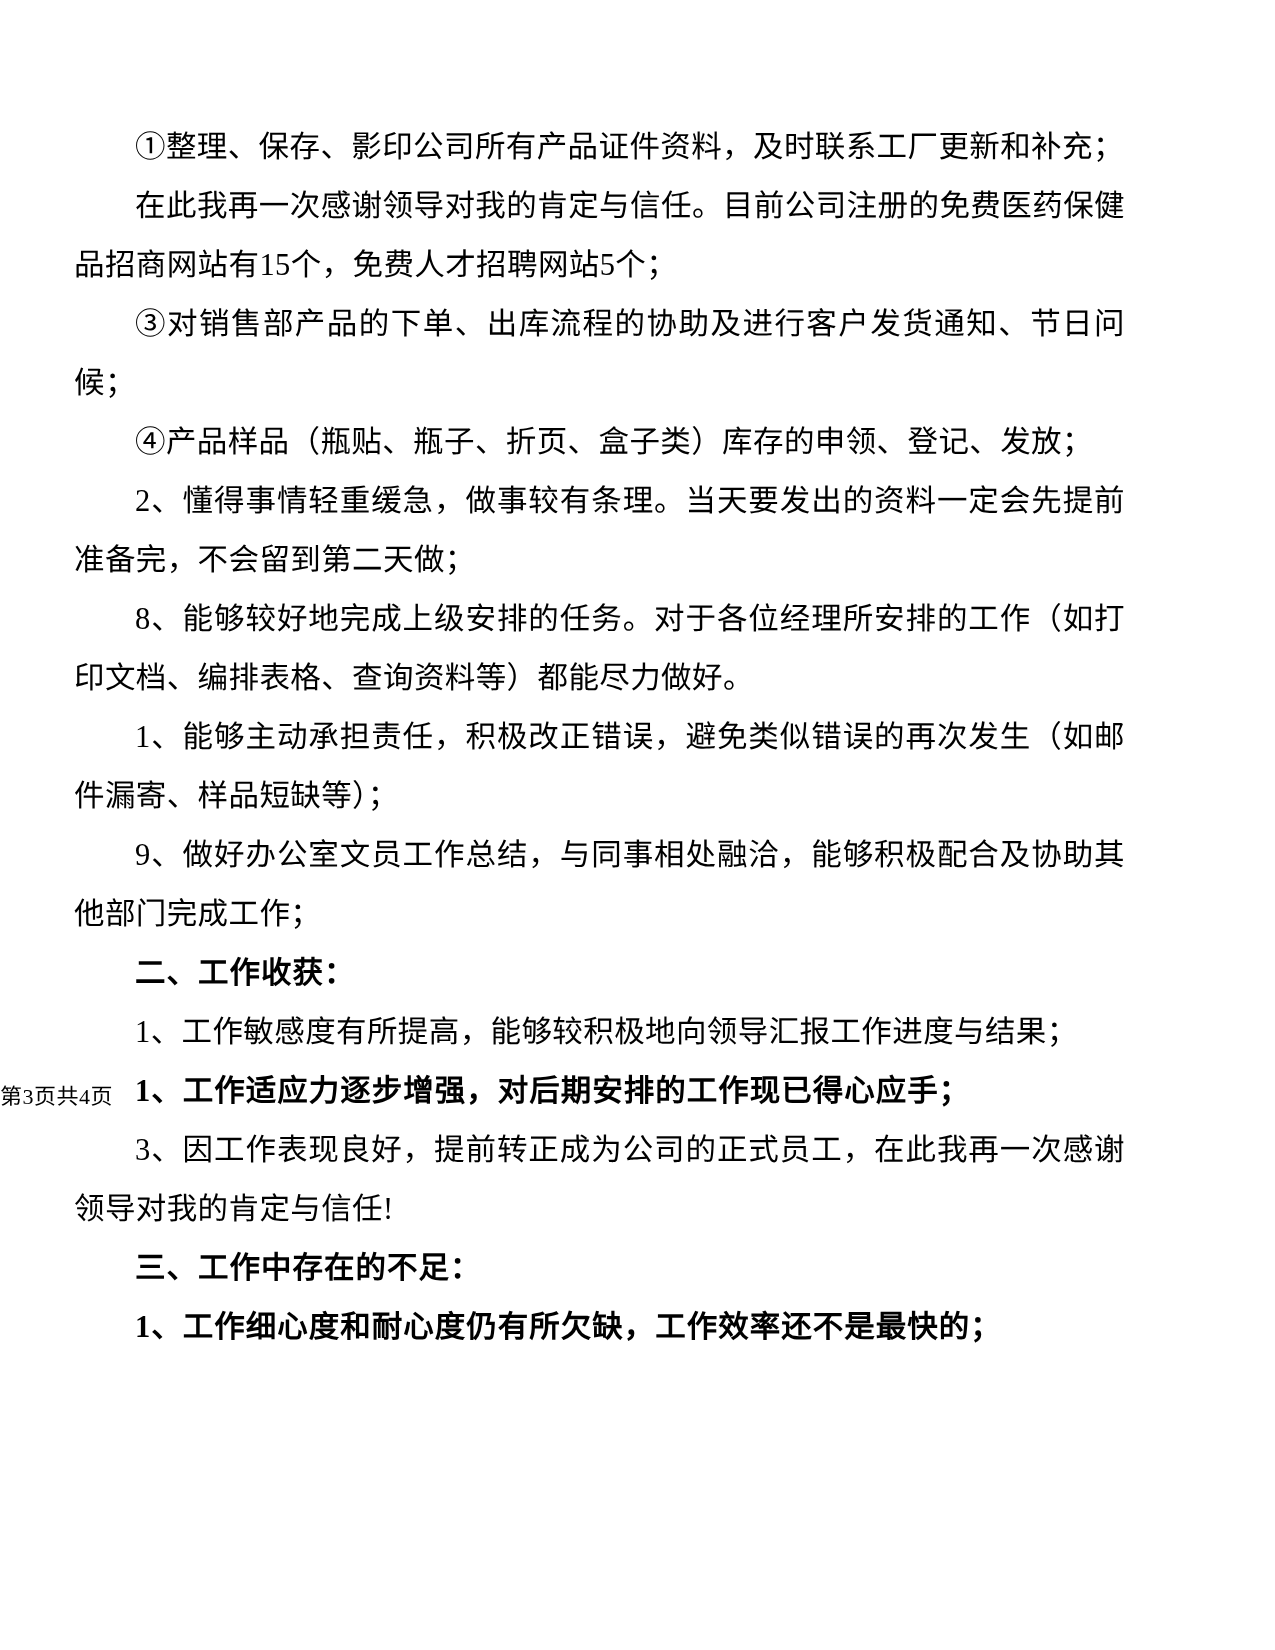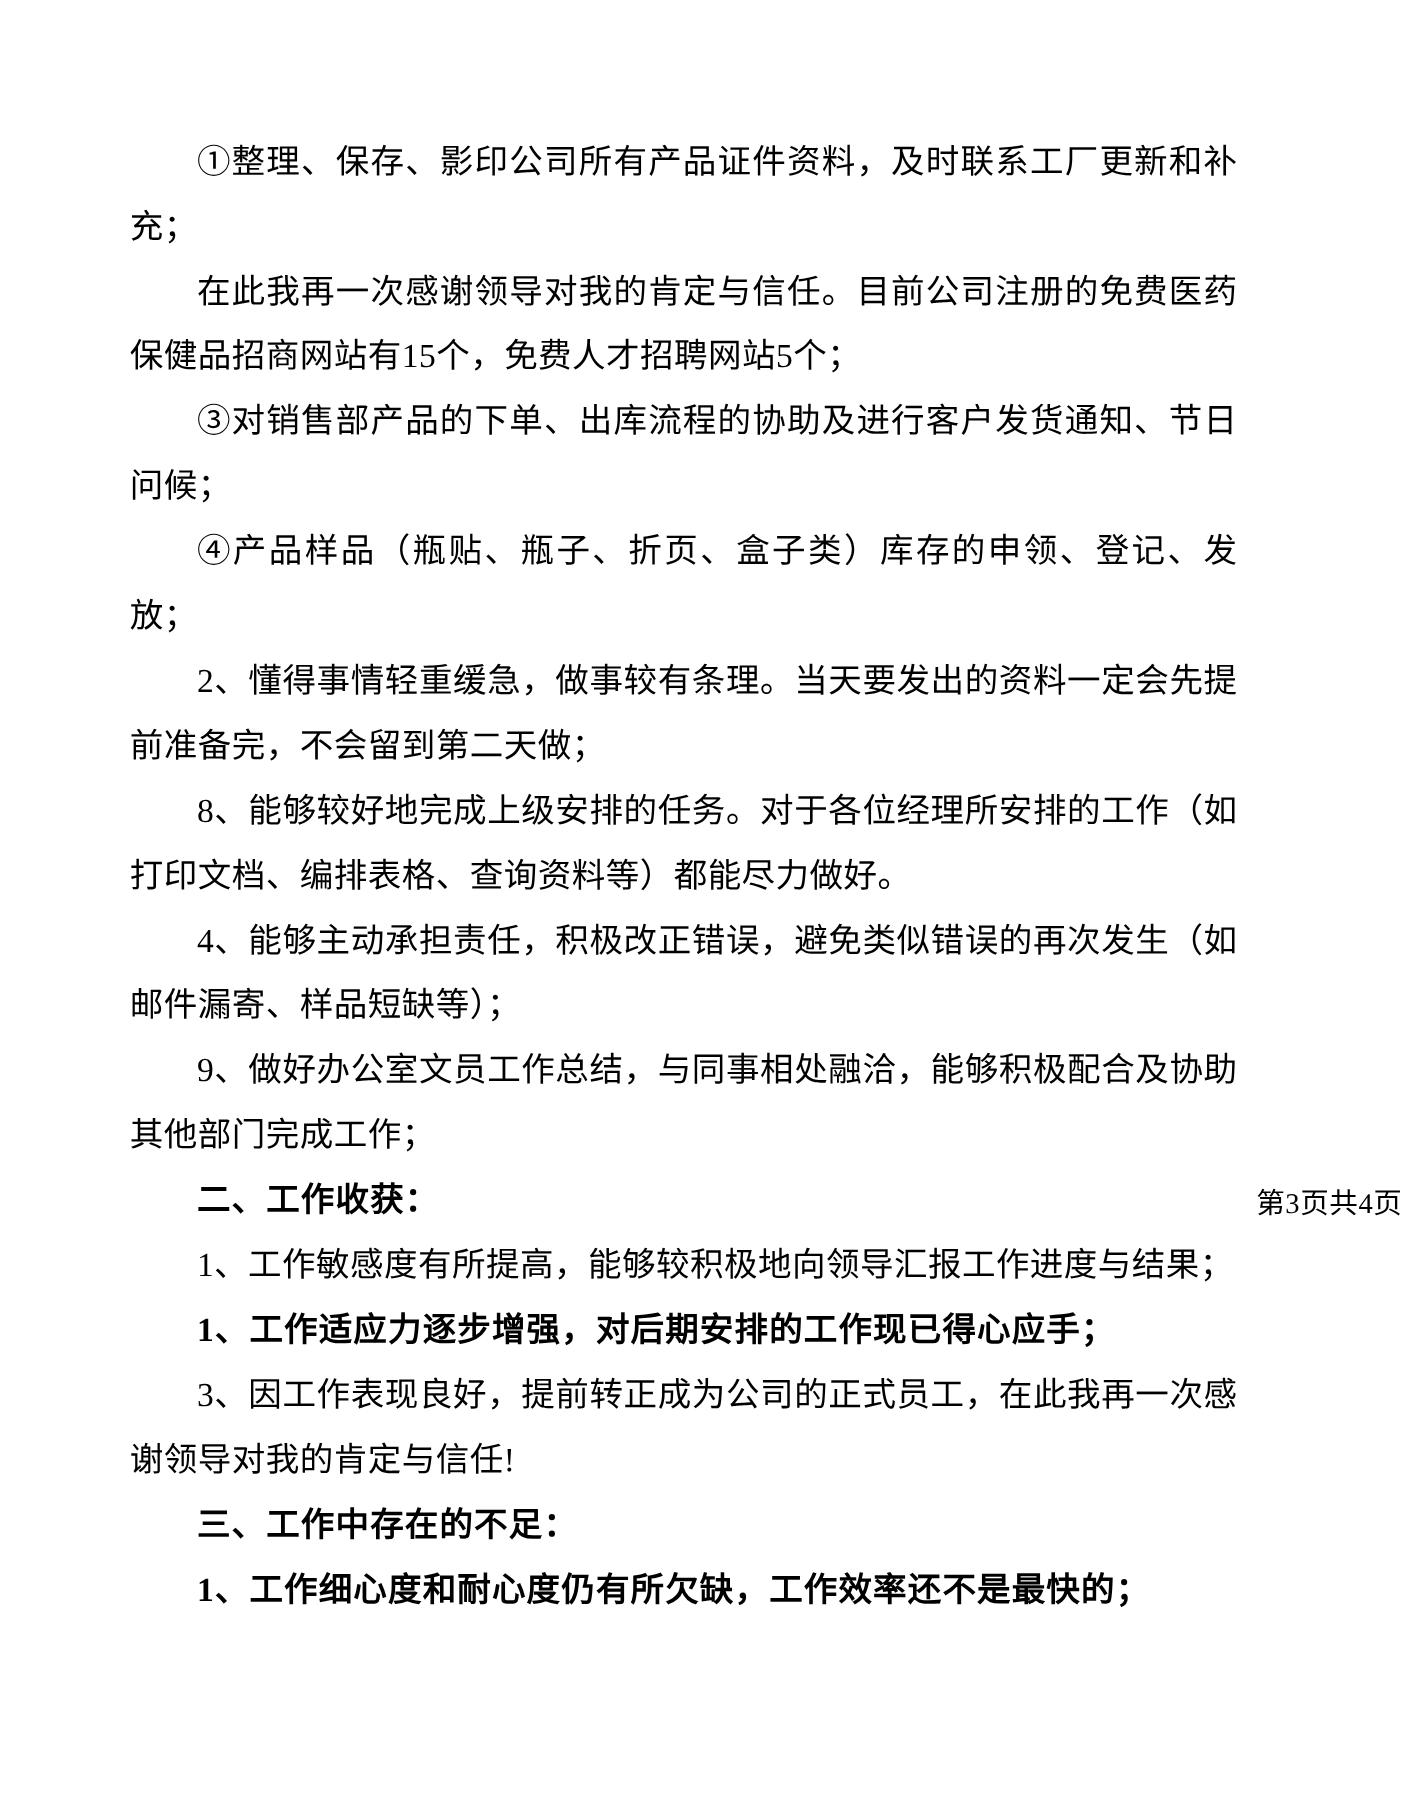--- a/index.html
+++ b/index.html
@@ -13,21 +13,21 @@
     font-family: "Liberation Serif", "DejaVu Serif", serif;
     color: #000000;
     position: relative;
     overflow: hidden;
   }
   .page {
     position: relative;
     width: 1275px;
     height: 1206px;
     box-sizing: border-box;
-    padding: 118px 150px 0 118px;
+    padding: 118px 150px 0 74px;
   }
   .doc-body {
     font-size: 30.5px;
     line-height: 59px;
     letter-spacing: 0.4px;
     text-align: justify;
     text-justify: inter-ideograph;
   }
   .para {
     margin: 0;
@@ -36,39 +36,39 @@
   }
   .para.bold {
     font-weight: bold;
     letter-spacing: 1px;
   }
   .footer {
     position: absolute;
     left: 0;
     right: 0;
     bottom: 96px;
-    text-align: right;
-    font-size: 26px;
+    text-align: left;
+    font-size: 22px;
     font-family: "Liberation Serif", "DejaVu Serif", serif;
     color: #000000;
     letter-spacing: 0.5px;
   }
 </style>
 </head>
 <body>
 
 <div class="page">
   <div class="doc-body" id="doc-body">
       <p class="para">①整理、保存、影印公司所有产品证件资料，及时联系工厂更新和补充；</p>
       <p class="para">在此我再一次感谢领导对我的肯定与信任。目前公司注册的免费医药保健品招商网站有15个，免费人才招聘网站5个；</p>
       <p class="para">③对销售部产品的下单、出库流程的协助及进行客户发货通知、节日问候；</p>
       <p class="para">④产品样品（瓶贴、瓶子、折页、盒子类）库存的申领、登记、发放；</p>
       <p class="para">2、懂得事情轻重缓急，做事较有条理。当天要发出的资料一定会先提前准备完，不会留到第二天做；</p>
       <p class="para">8、能够较好地完成上级安排的任务。对于各位经理所安排的工作（如打印文档、编排表格、查询资料等）都能尽力做好。</p>
-      <p class="para">4、能够主动承担责任，积极改正错误，避免类似错误的再次发生（如邮件漏寄、样品短缺等）；</p>
+      <p class="para">1、能够主动承担责任，积极改正错误，避免类似错误的再次发生（如邮件漏寄、样品短缺等）；</p>
       <p class="para">9、做好办公室文员工作总结，与同事相处融洽，能够积极配合及协助其他部门完成工作；</p>
       <p class="para bold">二、工作收获：</p>
       <p class="para">1、工作敏感度有所提高，能够较积极地向领导汇报工作进度与结果；</p>
       <p class="para bold">1、工作适应力逐步增强，对后期安排的工作现已得心应手；</p>
       <p class="para">3、因工作表现良好，提前转正成为公司的正式员工，在此我再一次感谢领导对我的肯定与信任!</p>
       <p class="para bold">三、工作中存在的不足：</p>
       <p class="para bold">1、工作细心度和耐心度仍有所欠缺，工作效率还不是最快的；</p>
     </div>
   <div class="footer">第3页共4页</div>
 </div>

